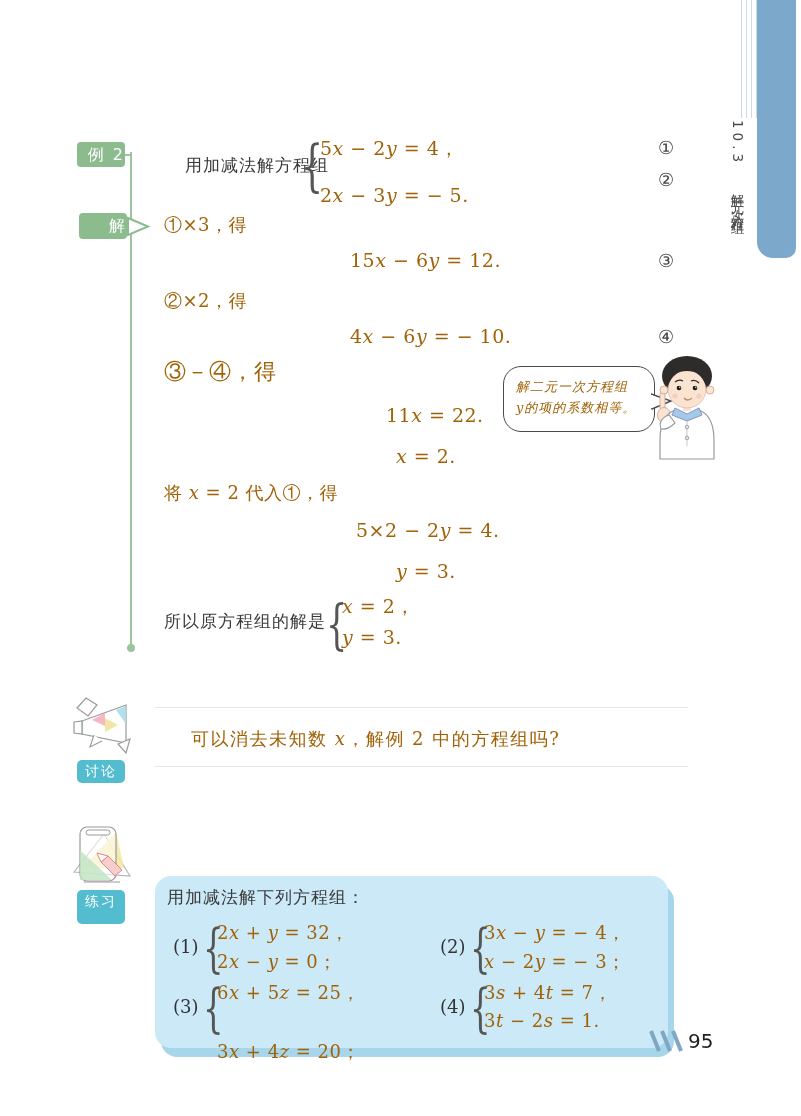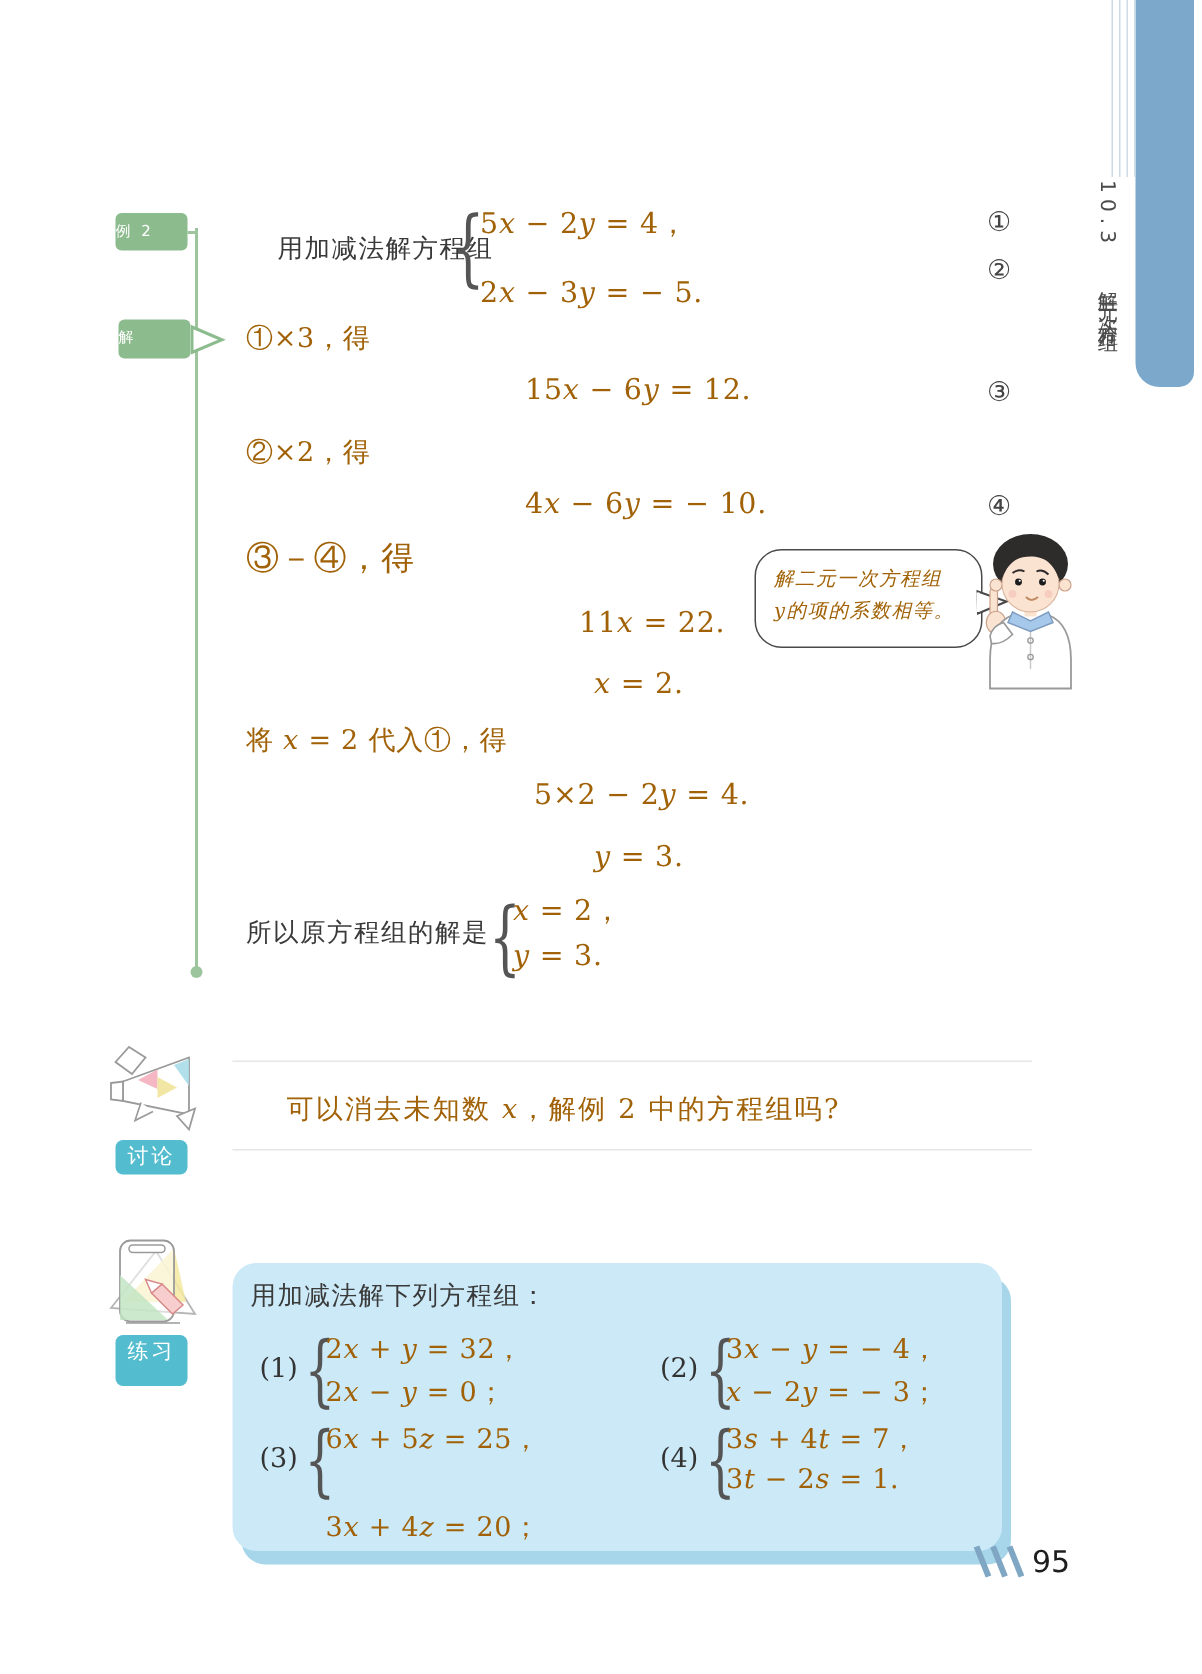--- a/index.html
+++ b/index.html
@@ -4,22 +4,22 @@
 <style>
   * { margin:0; padding:0; box-sizing:border-box; }
   html,body { width:801px; height:1116px; background:#fff; position:relative;
               font-family:"DejaVu Sans","Liberation Sans",sans-serif; overflow:hidden; }
   .abs { position:absolute; }
   .cn { color:#3a3a3a; font-size:17px; letter-spacing:1px; white-space:nowrap; }
   .math { font-family:"DejaVu Serif","Liberation Serif",serif; color:#a16207;
           font-size:19px; white-space:nowrap; letter-spacing:0.5px; }
   .math i { font-style:italic; }
   .tag { font-family:"DejaVu Serif","Liberation Serif",serif; color:#444; font-size:18px; }
-  .badge-green { background:#8CBB8E; color:#fff; border-radius:4px; text-align:left;
-                 font-size:10px; line-height:25px; letter-spacing:2px; }
+  .badge-green { background:#8CBB8E; color:#fff; border-radius:4px; text-align:right;
+                 font-size:16px; line-height:25px; letter-spacing:2px; }
   .badge-teal  { background:#53BCCE; color:#fff; border-radius:5px; text-align:center;
                  font-size:14px; line-height:23px; letter-spacing:2px; }
   .vline { width:2px; background:#9CC59D; }
   .brace { font-family:"DejaVu Serif","Liberation Serif",serif; color:#555; font-weight:200;
            display:inline-block; transform:scaleX(0.62); transform-origin:left center; }
   .divider { height:1px; background:#e6e6e6; }
   .bubble { border:1.5px solid #4a4a4a; border-radius:18px; background:#fff;
             padding:9px 10px 6px 12px; font-size:13px; line-height:21px; color:#333;
             font-style:italic; letter-spacing:0.5px; }
   .pracbox { background:#CBE9F7; border-radius:16px; box-shadow:6px 9px 0 #A7D5EA; }
@@ -145,21 +145,21 @@
   <polygon points="12,48 46,12 54,48" fill="#f3e9a0" opacity="0.85"></polygon>
   <rect x="10" y="7" width="36" height="54" rx="7" fill="#fff" fill-opacity="0.55" stroke="#9a9a9a" stroke-width="1.2"></rect>
   <rect x="16" y="10" width="24" height="5" rx="2.5" fill="#fff" stroke="#9a9a9a" stroke-width="1"></rect>
   <polygon points="10,60 10,30 42,60" fill="#bfe3c0" opacity="0.8"></polygon>
   <polygon points="38,36 52,50 45,56 31,42" fill="#f8cdcd" stroke="#d98a8a" stroke-width="1"></polygon>
   <polygon points="31,42 38,36 27,33" fill="#fff" stroke="#d98a8a" stroke-width="1"></polygon>
   <line x1="14" y1="62" x2="50" y2="62" stroke="#9a9a9a" stroke-width="1"></line>
 </svg>
 <div class="abs badge-teal" style="left:77px; top:890px; width:48px; height:34px;">练习</div>
 
-<div class="abs pracbox" style="left:155px; top:842px; width:513px; height:192px;border-radius:16px;">
+<div class="abs pracbox" style="left:155px; top:876px; width:513px; height:172px;border-radius:16px;">
   <div class="cn abs" style="left:12px; top:10px;">用加减法解下列方程组：</div>
 
   <div class="abs" style="left:18px; top:46px;">
     <span class="pnum abs" style="left:0; top:14px;">(1)</span>
     <span class="brace abs" style="left:30px; top:-4px; font-size:52px;">{</span>
     <div class="math abs" style="left:44px; top:-1px; font-size:18px;">2<i>x</i> + <i>y</i> = 32，</div>
     <div class="math abs" style="left:44px; top:28px; font-size:18px;">2<i>x</i> − <i>y</i> = 0；</div>
   </div>
 
   <div class="abs" style="left:285px; top:46px;">

